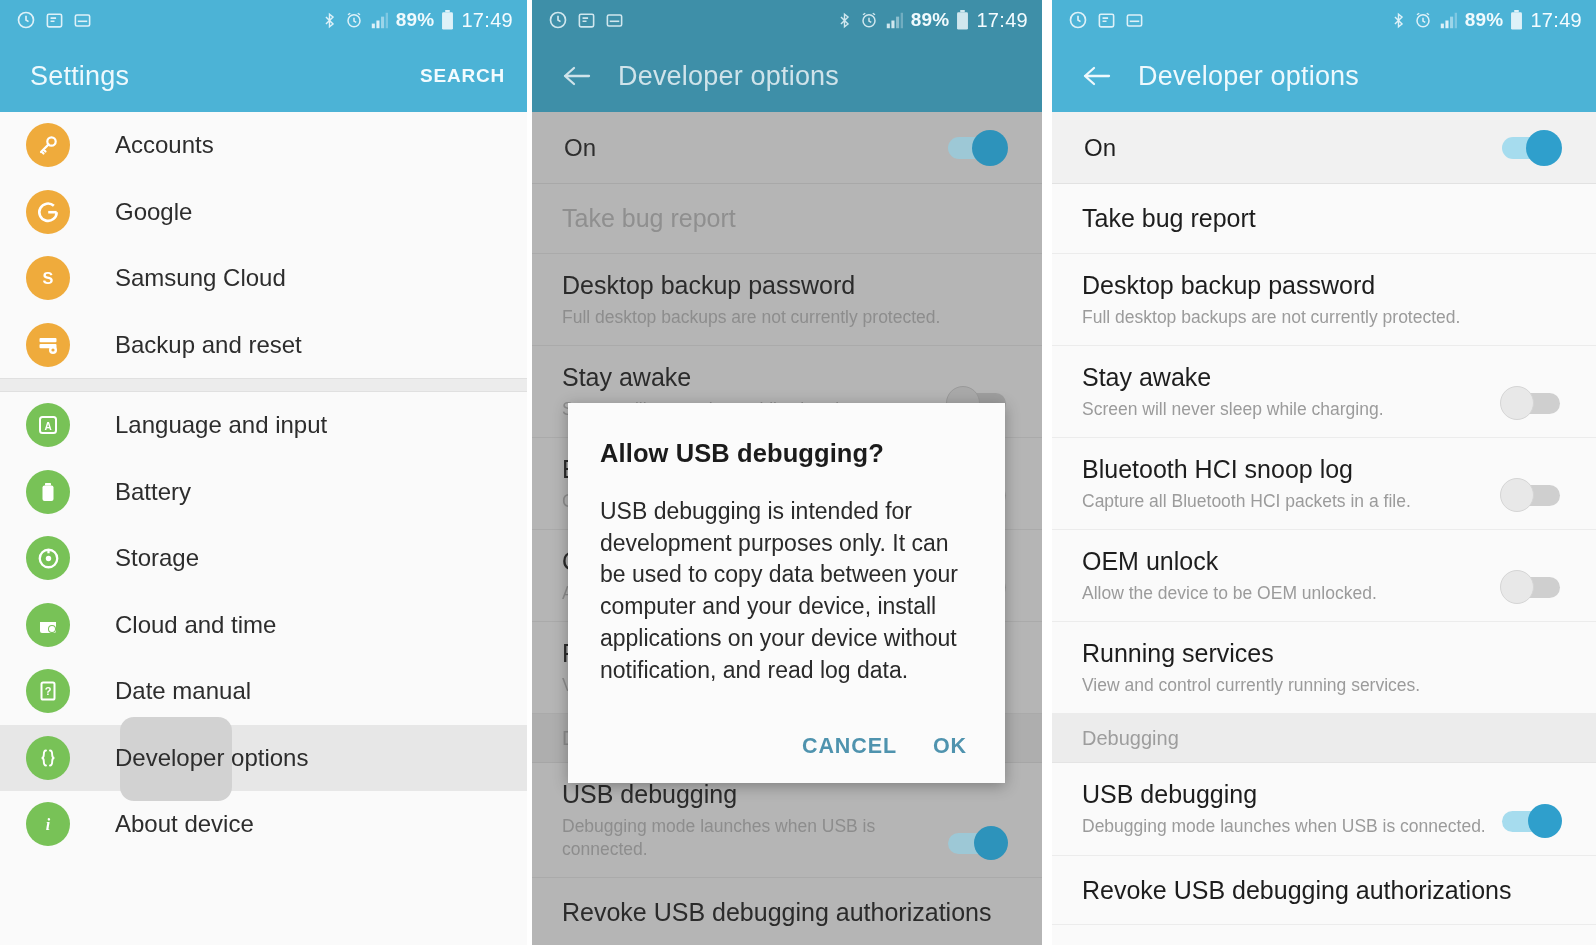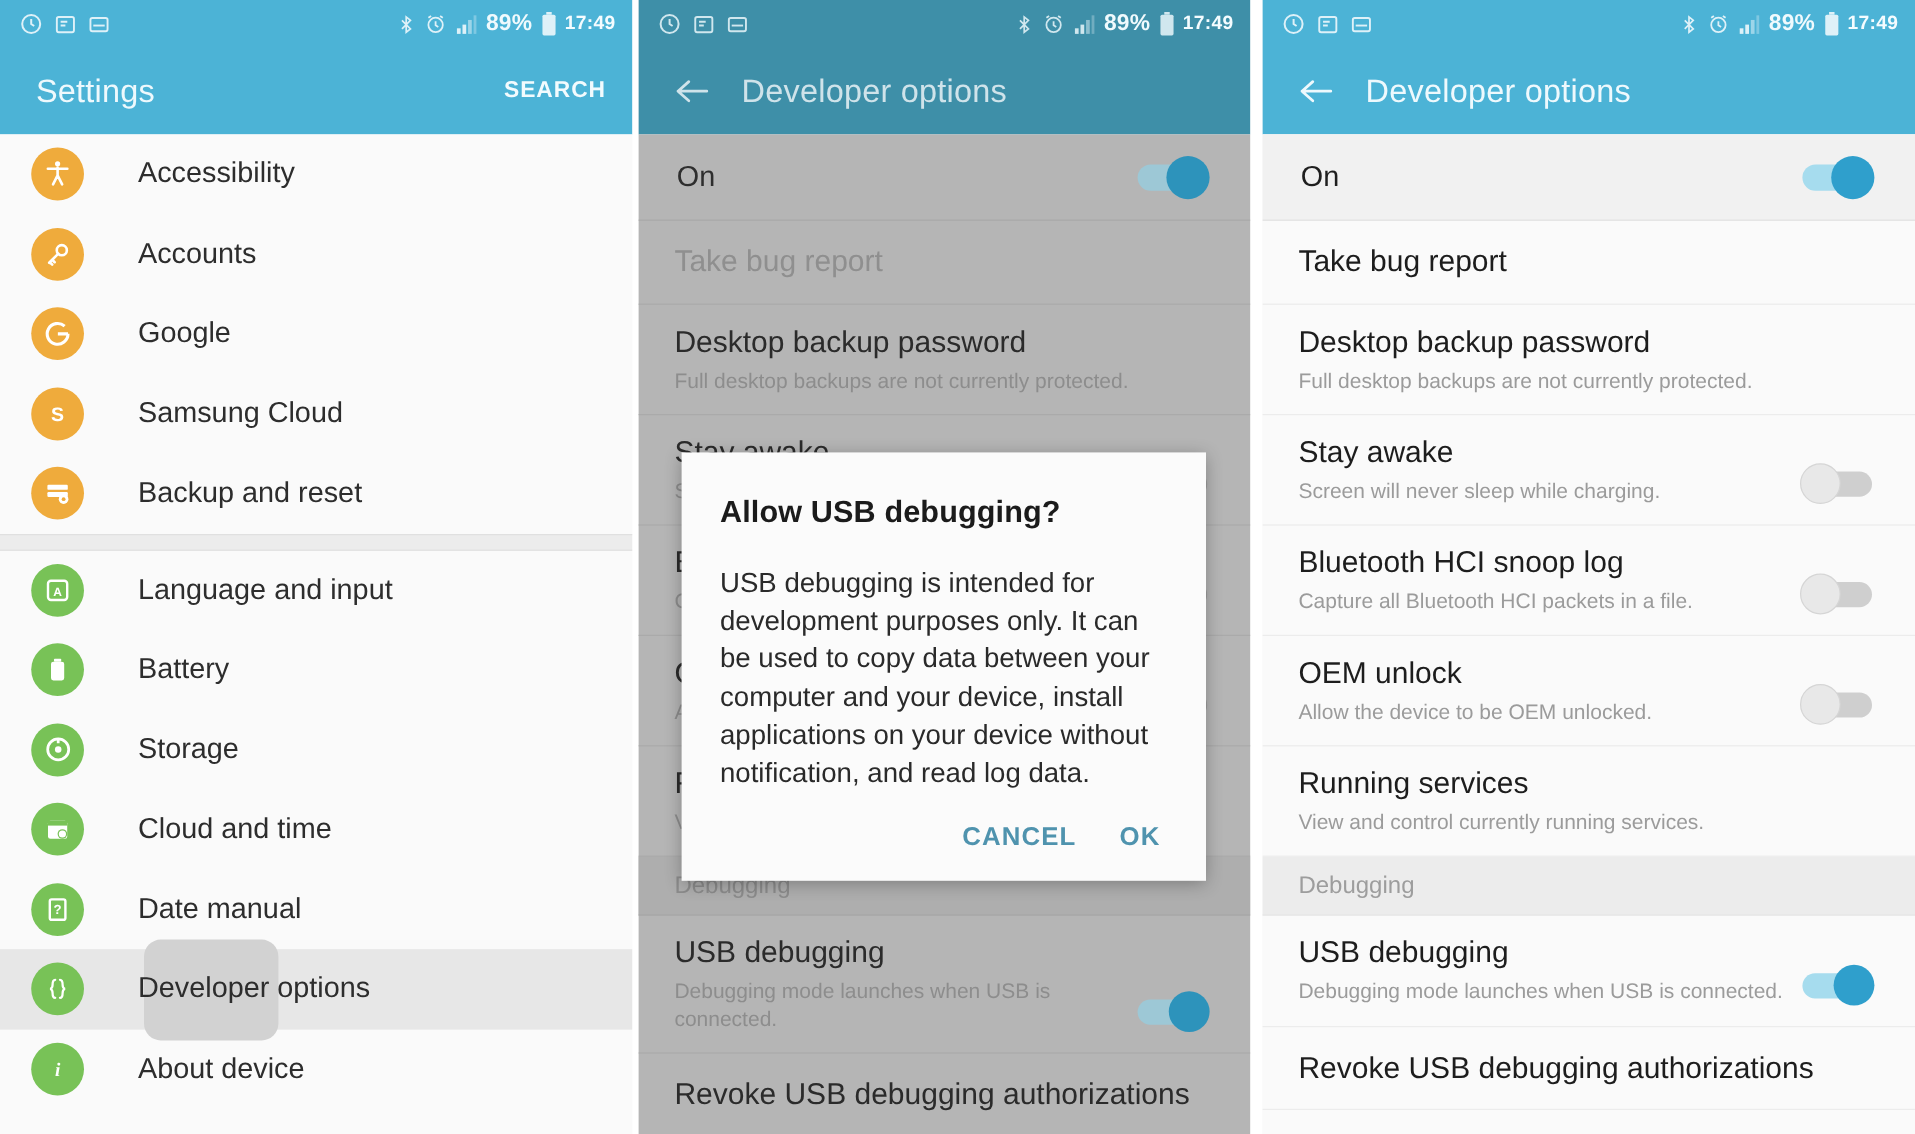--- a/index.html
+++ b/index.html
@@ -37,21 +37,21 @@
     align-items: center;
     padding: 0 14px 0 16px;
     color: #eaf6fb;
     font-size: 19px;
     letter-spacing: .2px;
   }
   .sb-left { display: flex; align-items: center; gap: 9px; }
   .sb-right { margin-left: auto; display: flex; align-items: center; gap: 7px; }
   .sb-icon { display: inline-flex; align-items: center; opacity: .93; }
   .sb-txt { font-size: 19px; font-weight: 600; color: #f0fafd; }
-  .sb-time { font-size: 16px; font-weight: 700; color: #f4fcff; letter-spacing: .3px; }
+  .sb-time { font-size: 20px; font-weight: 400; color: #f4fcff; letter-spacing: .3px; }
 
   
   .appbar {
     height: 72px;
     display: flex;
     align-items: center;
     padding: 0 22px 0 30px;
     color: #eef9fd;
   }
   .appbar .title { font-size: 27px; font-weight: 400; letter-spacing: .2px; }
@@ -150,37 +150,37 @@
   .p2 .tog.on .track { background: #9dc8d6; }
   .p2 .tog.on .knob { background: #2d93bb; }
   .tog.big { width: 64px; height: 36px; margin-top: 0; }
   .tog.big .track { width: 54px; height: 22px; top: 7px; }
   .tog.big .knob { width: 36px; height: 36px; }
 
   
   .scrim { position: absolute; inset: 0; background: rgba(0,0,0,0); pointer-events: none; }
   .dialog {
     position: absolute;
-    left: 36px; top: 265px;
+    left: 36px; top: 291px;
     width: 437px;
     background: #fbfbfb;
     box-shadow: 0 3px 14px rgba(0,0,0,.30);
     padding: 36px 32px 18px 32px;
     z-index: 50;
   }
   .dialog .dtitle {
     font-size: 25.5px; font-weight: 700; color: #1b1b1b;
     letter-spacing: .1px;
   }
   .dialog .dbody {
     margin-top: 28px;
     font-size: 23px; color: #2a2a2a; line-height: 1.38;
   }
   .dialog .dbtns {
-    margin-top: 25px; display: flex; justify-content: flex-end;
+    margin-top: 48px; display: flex; justify-content: flex-end;
     align-items: flex-start; gap: 36px; padding-bottom: 6px;
   }
   .dialog .dbtn {
     font-size: 21.5px; font-weight: 700; letter-spacing: .9px;
     color: #4f93ae;
   }
   .dialog .dbtn.ok { padding-right: 6px; }
 
   svg { display: block; }
 </style>
@@ -243,29 +243,20 @@
       </div>
     </div>
 
     <div class="appbar">
       <div class="title">Settings</div>
       <div class="action">SEARCH</div>
     </div>
 
     <div class="body">
 
-      <div class="srow">
-        <span class="sicon amber">
-          <svg width="26" height="26" viewBox="0 0 24 24">
-              <circle cx="12" cy="4.2" r="2" fill="#fff"></circle>
-              <path d="M4.5 8h15M12 7v6M12 13l-3.5 7M12 13l3.5 7" stroke="#fff" stroke-width="2" fill="none" stroke-linecap="round"></path>
-            </svg>
-        </span>
-        <span class="slabel">Accessibility</span>
-      </div>
       <div class="srow">
         <span class="sicon amber">
           <svg width="24" height="24" viewBox="0 0 24 24">
               <circle cx="15.5" cy="8.5" r="4.2" fill="none" stroke="#fff" stroke-width="2.2"></circle>
               <path d="M12.6 11.4L5 19M7.5 16.5l2 2M5.5 18.5l2 2" stroke="#fff" stroke-width="2.2" fill="none" stroke-linecap="round"></path>
             </svg>
         </span>
         <span class="slabel">Accounts</span>
       </div>
       <div class="srow">

